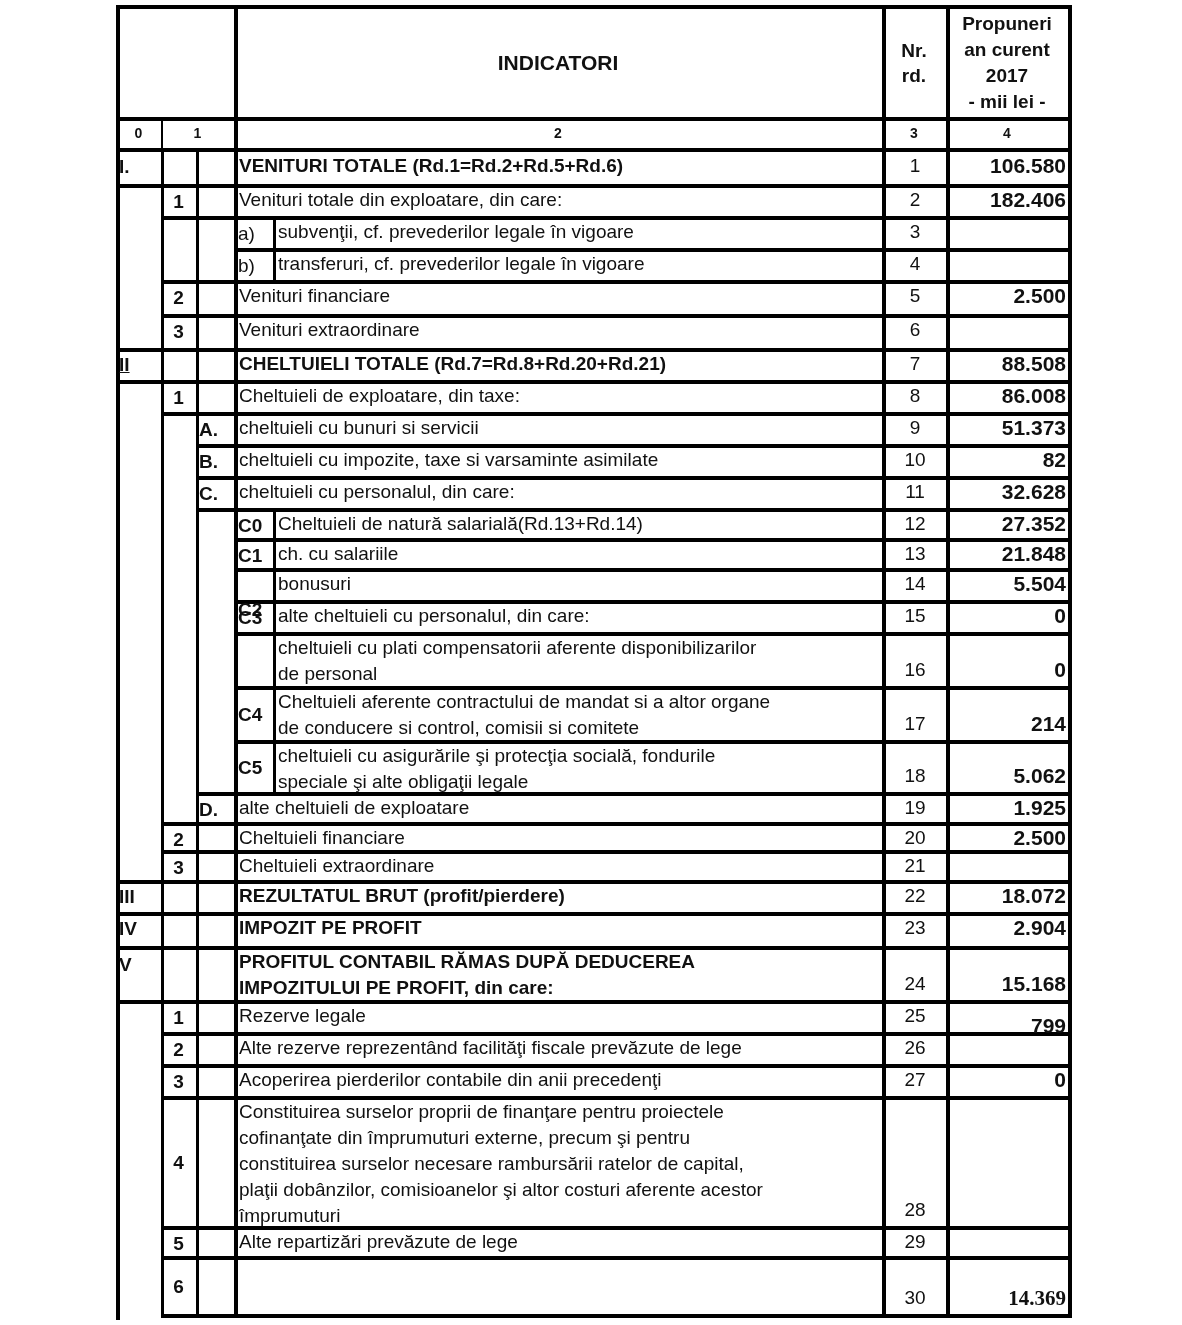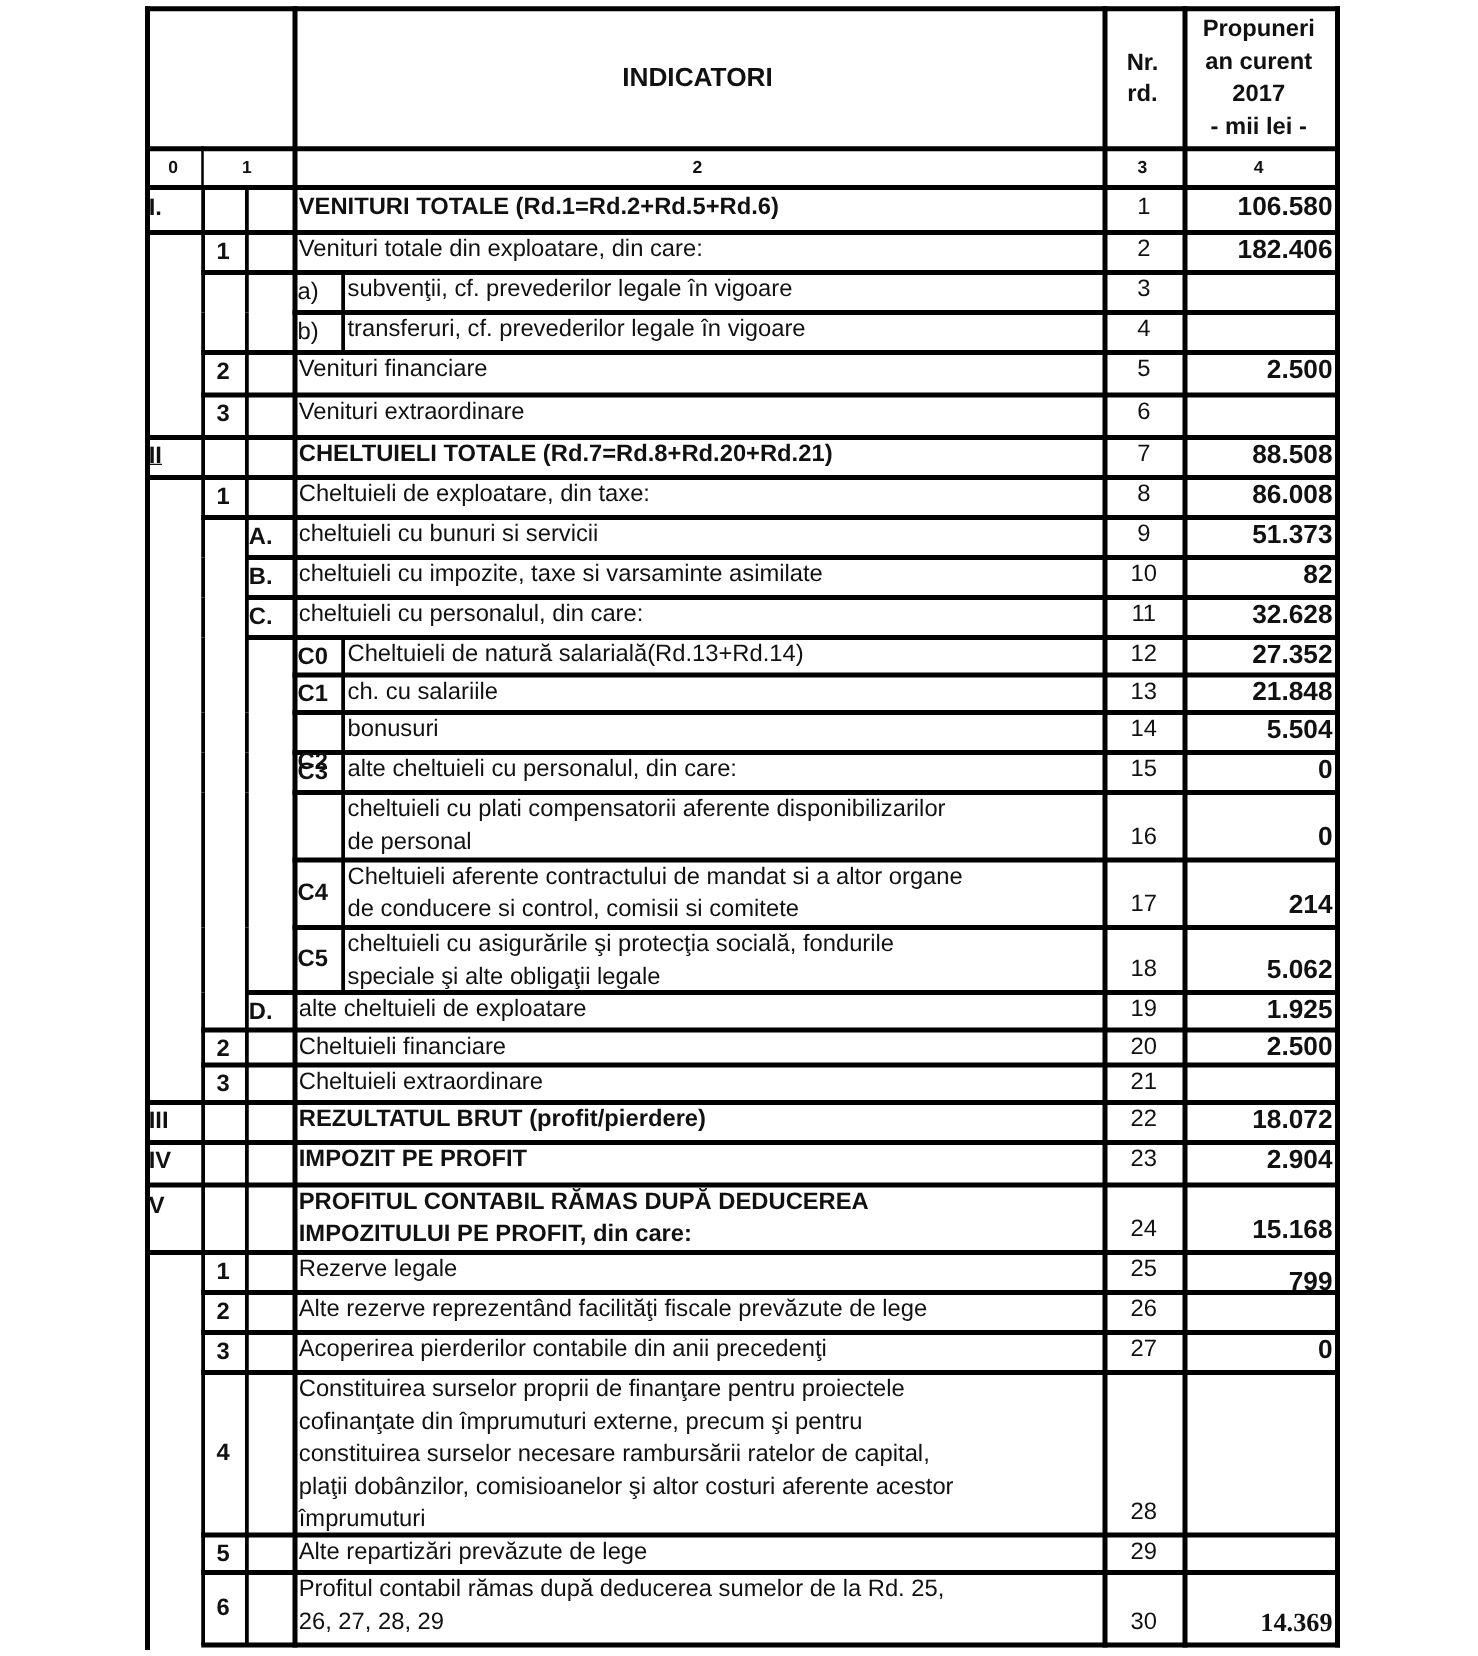--- a/index.html
+++ b/index.html
@@ -258,17 +258,15 @@
     <div class="ln" style="left: 161px; top: 1228px; width: 3px; height: 30px;"></div>
     <div class="ln" style="left: 196px; top: 1228px; width: 3px; height: 30px;"></div>
     <div class="t b c" style="left: 161px; top: 1231px; width: 35px; height: 26px;">5</div>
     <div class="t " style="left: 239px; top: 1229px; width: 639px; white-space: pre-line;">Alte repartizări prevăzute de lege</div>
     <div class="t nr" style="left: 884px; top: 1229px; width: 62px; height: 26px;">29</div>
     <div class="t num" style="left: 948px; top: 1229px; width: 118px; height: 26px;"></div>
     <div class="ln" style="left: 161px; top: 1314px; width: 911px; height: 4px;"></div>
     <div class="ln" style="left: 161px; top: 1258px; width: 3px; height: 58px;"></div>
     <div class="ln" style="left: 196px; top: 1258px; width: 3px; height: 58px;"></div>
     <div class="t b c" style="left: 161px; top: 1274px; width: 35px; height: 26px;">6</div>
-    <div class="t " style="left: 239px; top: 1259px; width: 639px; white-space: pre-line;">Profitul contabil rămas după deducerea sumelor de la Rd. 25,
-26, 27, 28, 29</div>
     <div class="t nr" style="left: 884px; top: 1285px; width: 62px; height: 26px;">30</div>
     <div class="t num" style="left: 948px; top: 1285px; width: 118px; height: 26px; font-family: Liberation Serif, serif;">14.369</div>
   </div>
 
 </body></html>

